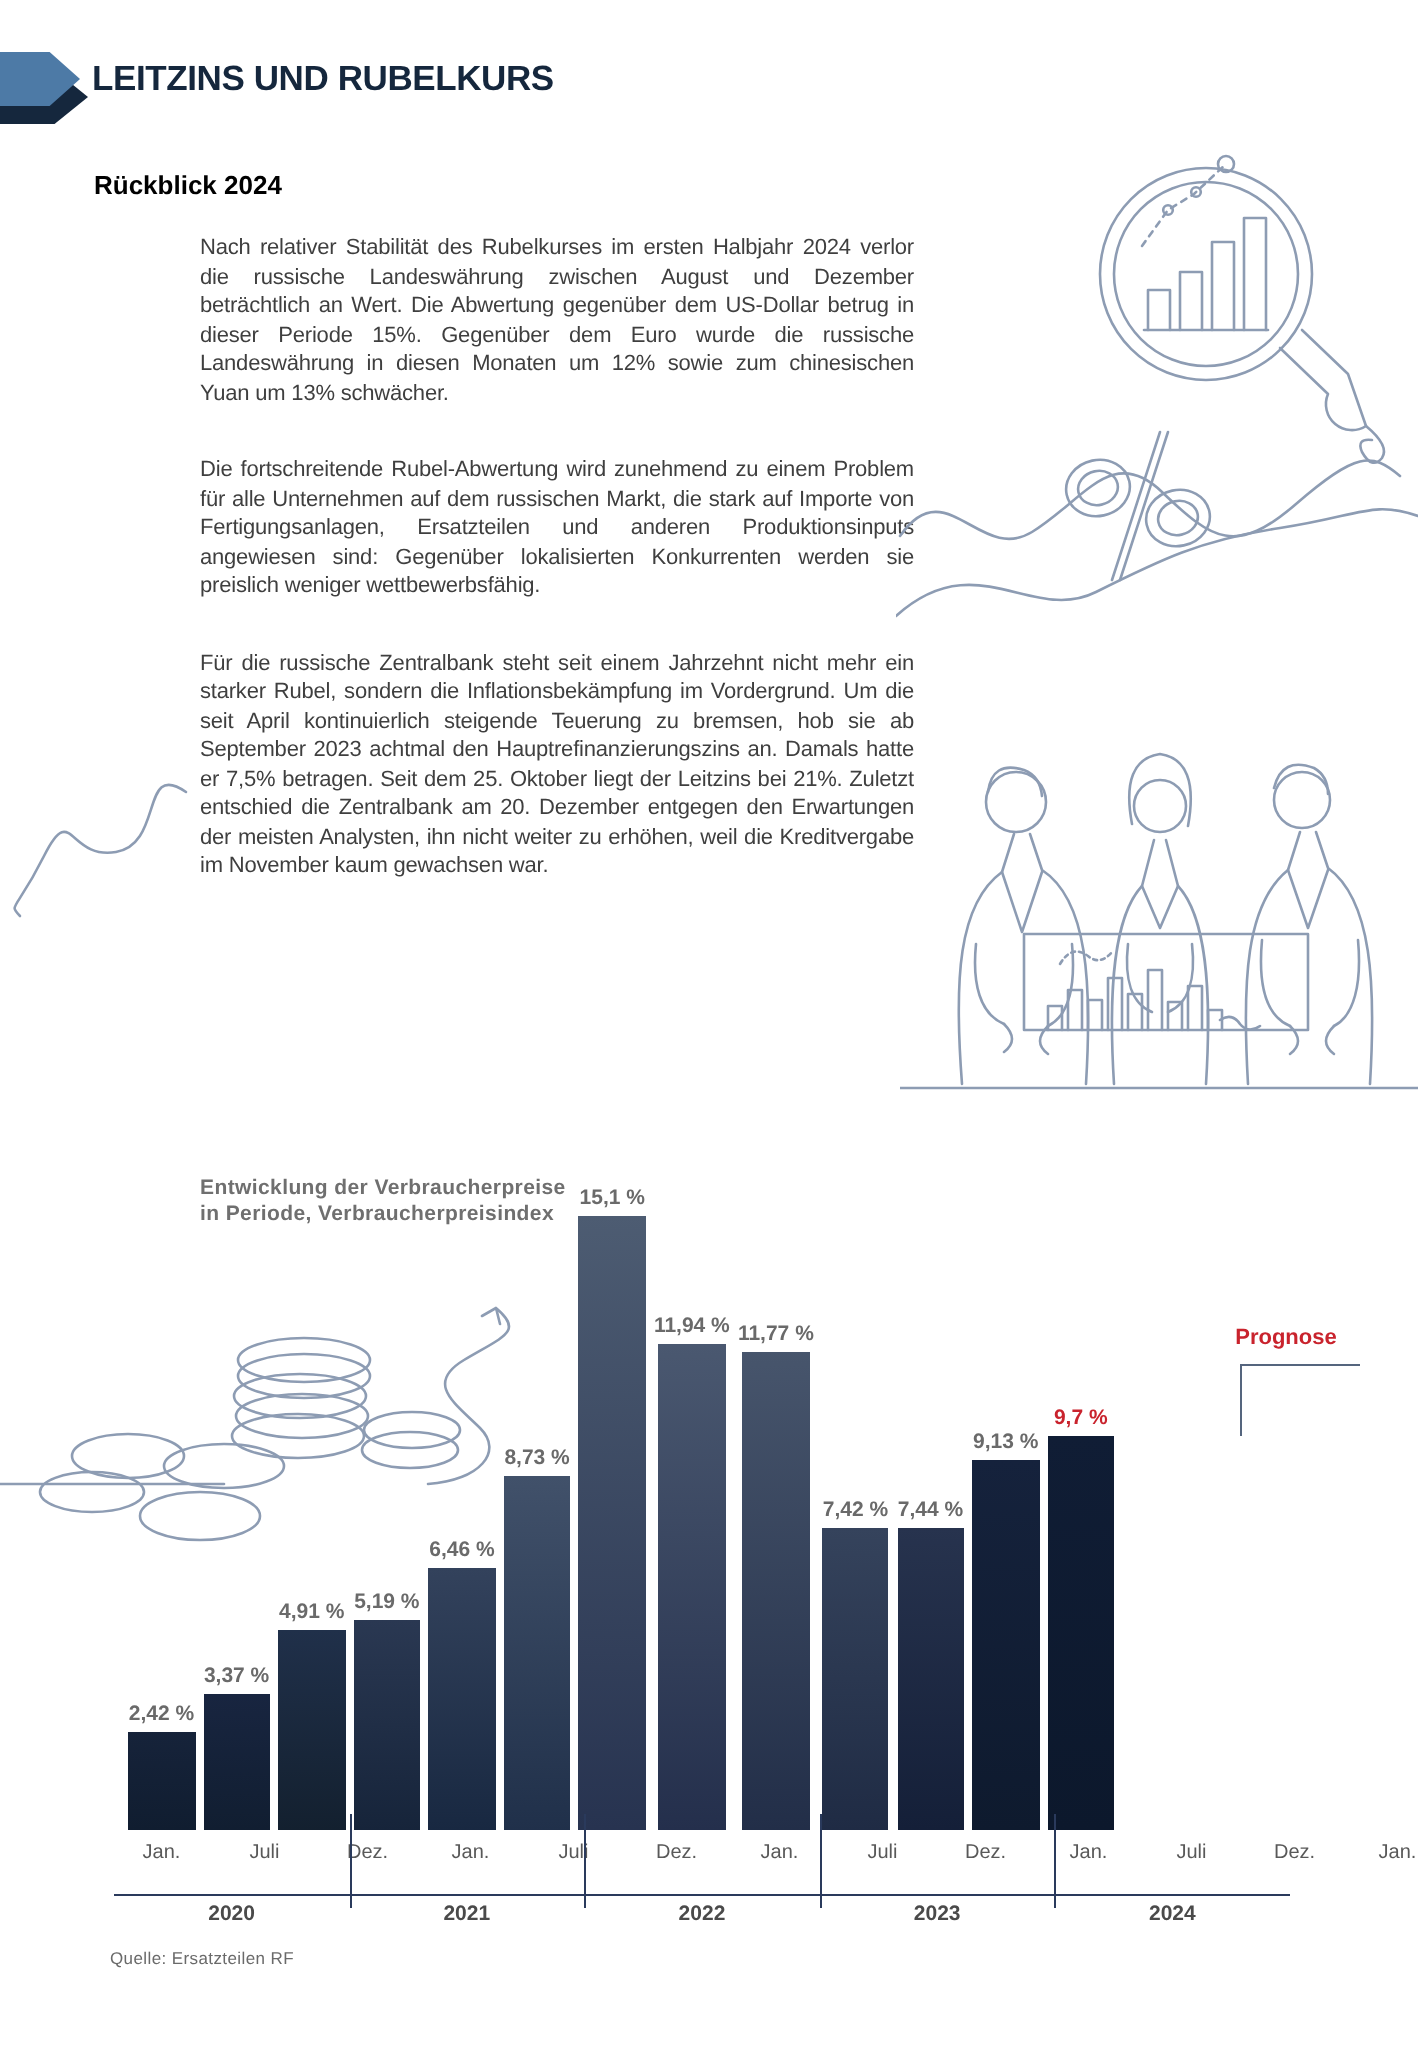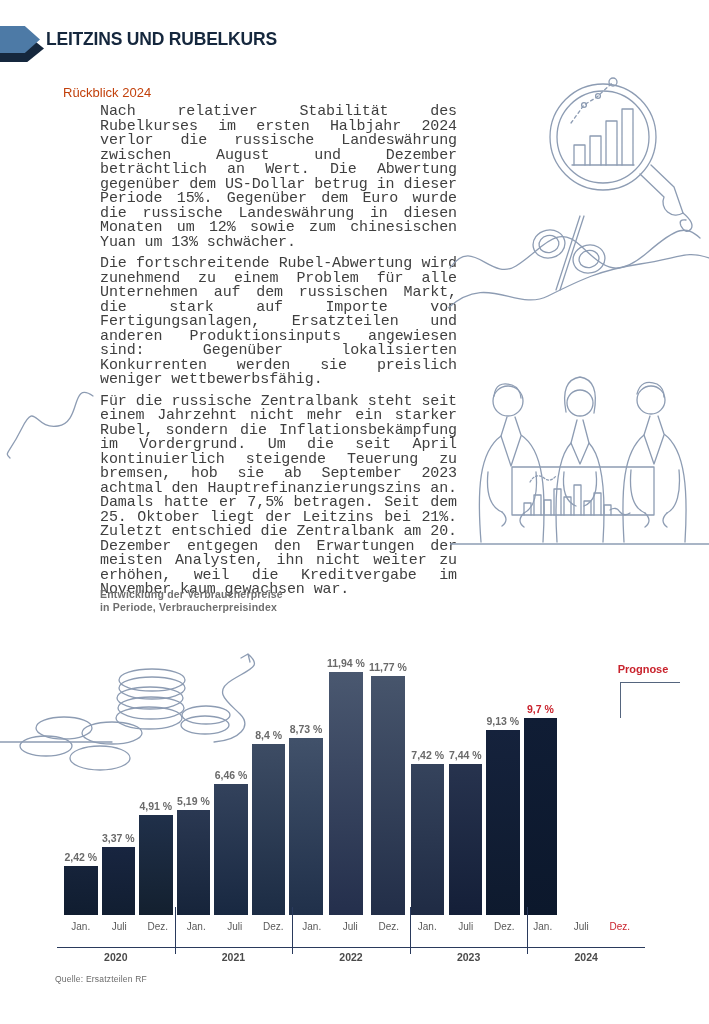--- a/index.html
+++ b/index.html
@@ -8,42 +8,42 @@
   .page { position:relative; width:709px; height:1024px; background:#fff; overflow:hidden; margin:0 auto; }
 
   
   .hdr-arrow { position:absolute; left:0; top:26px; width:48px; height:40px; }
   .hdr-arrow .shadow { position:absolute; left:0; top:9px; width:44px; height:27px;
     background:#15273d; clip-path:polygon(0 0,62% 0,100% 50%,62% 100%,0 100%); }
   .hdr-arrow .front { position:absolute; left:0; top:0; width:40px; height:27px;
     background:#4d7aa6; clip-path:polygon(0 0,62% 0,100% 50%,62% 100%,0 100%); }
   .page-title { position:absolute; left:46px; top:29px; font-size:17.5px; font-weight:bold;
     color:#15273d; letter-spacing:-0.2px; }
-  .subtitle { position:absolute; left:63px; top:85px; font-size:13px; font-weight:normal; color:#c2410c; }
-
-  
-  .body-col { position:absolute; left:100px; top:105px; width:357px; font-size:15px;
-    line-height:14.5px; color:#3f3f3f; text-align:justify; letter-spacing:-0.1px;font-family:Liberation Mono, monospace; }
-  .body-col p + p { margin-top:7px; }
+  .subtitle { position:absolute; left:47px; top:85px; font-size:13px; font-weight:bold; color:#000000; }
+
+  
+  .body-col { position:absolute; left:100px; top:117px; width:357px; font-size:11px;
+    line-height:14.5px; color:#3f3f3f; text-align:justify; letter-spacing:-0.1px; }
+  .body-col p + p { margin-top:24px; }
 
   
   svg.lineart { position:absolute; }
   svg.lineart path, svg.lineart circle, svg.lineart ellipse, svg.lineart rect, svg.lineart line, svg.lineart polyline {
     fill:none; stroke:#8d9cb3; stroke-width:1.3; stroke-linecap:round; stroke-linejoin:round; }
 
   
   .chart-title { position:absolute; left:100px; top:588px; font-size:10.5px; font-weight:bold;
     color:#6f6f6f; line-height:13px; letter-spacing:0.2px; }
   .bars-row { position:absolute; left:64px; top:580px; width:560px; height:335px;
     display:flex; gap:4.07px; align-items:flex-end; }
   .bar-col { flex:0 0 33.5px; display:flex; flex-direction:column; justify-content:flex-end; align-items:center; }
   .bar-label { font-size:10.5px; font-weight:bold; color:#6a6a6a; white-space:nowrap; margin-bottom:3px; }
   .bar-label.red { color:#c9232d;margin-top:36px; }
   .bar { width:33.5px; }
-  .months-row { position:absolute; left:64px; top:921px; width:560px; display:flex; gap:5px; }
+  .months-row { position:absolute; left:64px; top:921px; width:560px; display:flex; gap:18px; }
   .month-cell { flex:0 0 33.5px; text-align:center; font-size:10px; color:#595959; white-space:nowrap; }
   .month-cell.red { color:#c9232d; }
   .year-axis { position:absolute; left:57px; top:947px; width:588px; border-top:1.3px solid #2a3a5c; }
   .year-tick { position:absolute; top:-41px; height:47px; border-left:1.2px solid #2a3a5c; }
   .years-row { position:absolute; left:57px; top:951px; width:588px; display:flex; }
   .year-cell { flex:1; text-align:center; font-size:10.5px; color:#4a4a4a;font-weight:bold; }
 
   
   .prognose-label { position:absolute; left:611px; top:663px; width:64px; text-align:center;
     font-size:11px; font-weight:bold; color:#c9232d; }
@@ -168,26 +168,26 @@
       </div>
       <div class="bar-col">
         <div class="bar-label">5,19 %</div>
         <div class="bar" style="height: 105.4px; background: linear-gradient(rgb(42, 56, 82), rgb(22, 36, 58));"></div>
       </div>
       <div class="bar-col">
         <div class="bar-label">6,46 %</div>
         <div class="bar" style="height: 131.3px; background: linear-gradient(rgb(51, 66, 92), rgb(24, 40, 65));"></div>
       </div>
       <div class="bar-col">
-        <div class="bar-label">8,4 %</div>
-        <div class="bar" style="height: 170.7px; background: linear-gradient(rgb(61, 76, 100), rgb(28, 44, 68));"></div>
-      </div>
-      <div class="bar-col">
         <div class="bar-label">8,73 %</div>
         <div class="bar" style="height: 177.4px; background: linear-gradient(rgb(65, 81, 106), rgb(32, 48, 74));"></div>
+      </div>
+      <div class="bar-col">
+        <div class="bar-label">15,1 %</div>
+        <div class="bar" style="height: 306.8px; background: linear-gradient(rgb(77, 92, 114), rgb(39, 51, 80));"></div>
       </div>
       <div class="bar-col">
         <div class="bar-label">11,94 %</div>
         <div class="bar" style="height: 242.6px; background: linear-gradient(rgb(74, 88, 112), rgb(36, 47, 76));"></div>
       </div>
       <div class="bar-col">
         <div class="bar-label">11,77 %</div>
         <div class="bar" style="height: 239.1px; background: linear-gradient(rgb(71, 85, 108), rgb(34, 46, 72));"></div>
       </div>
       <div class="bar-col">

